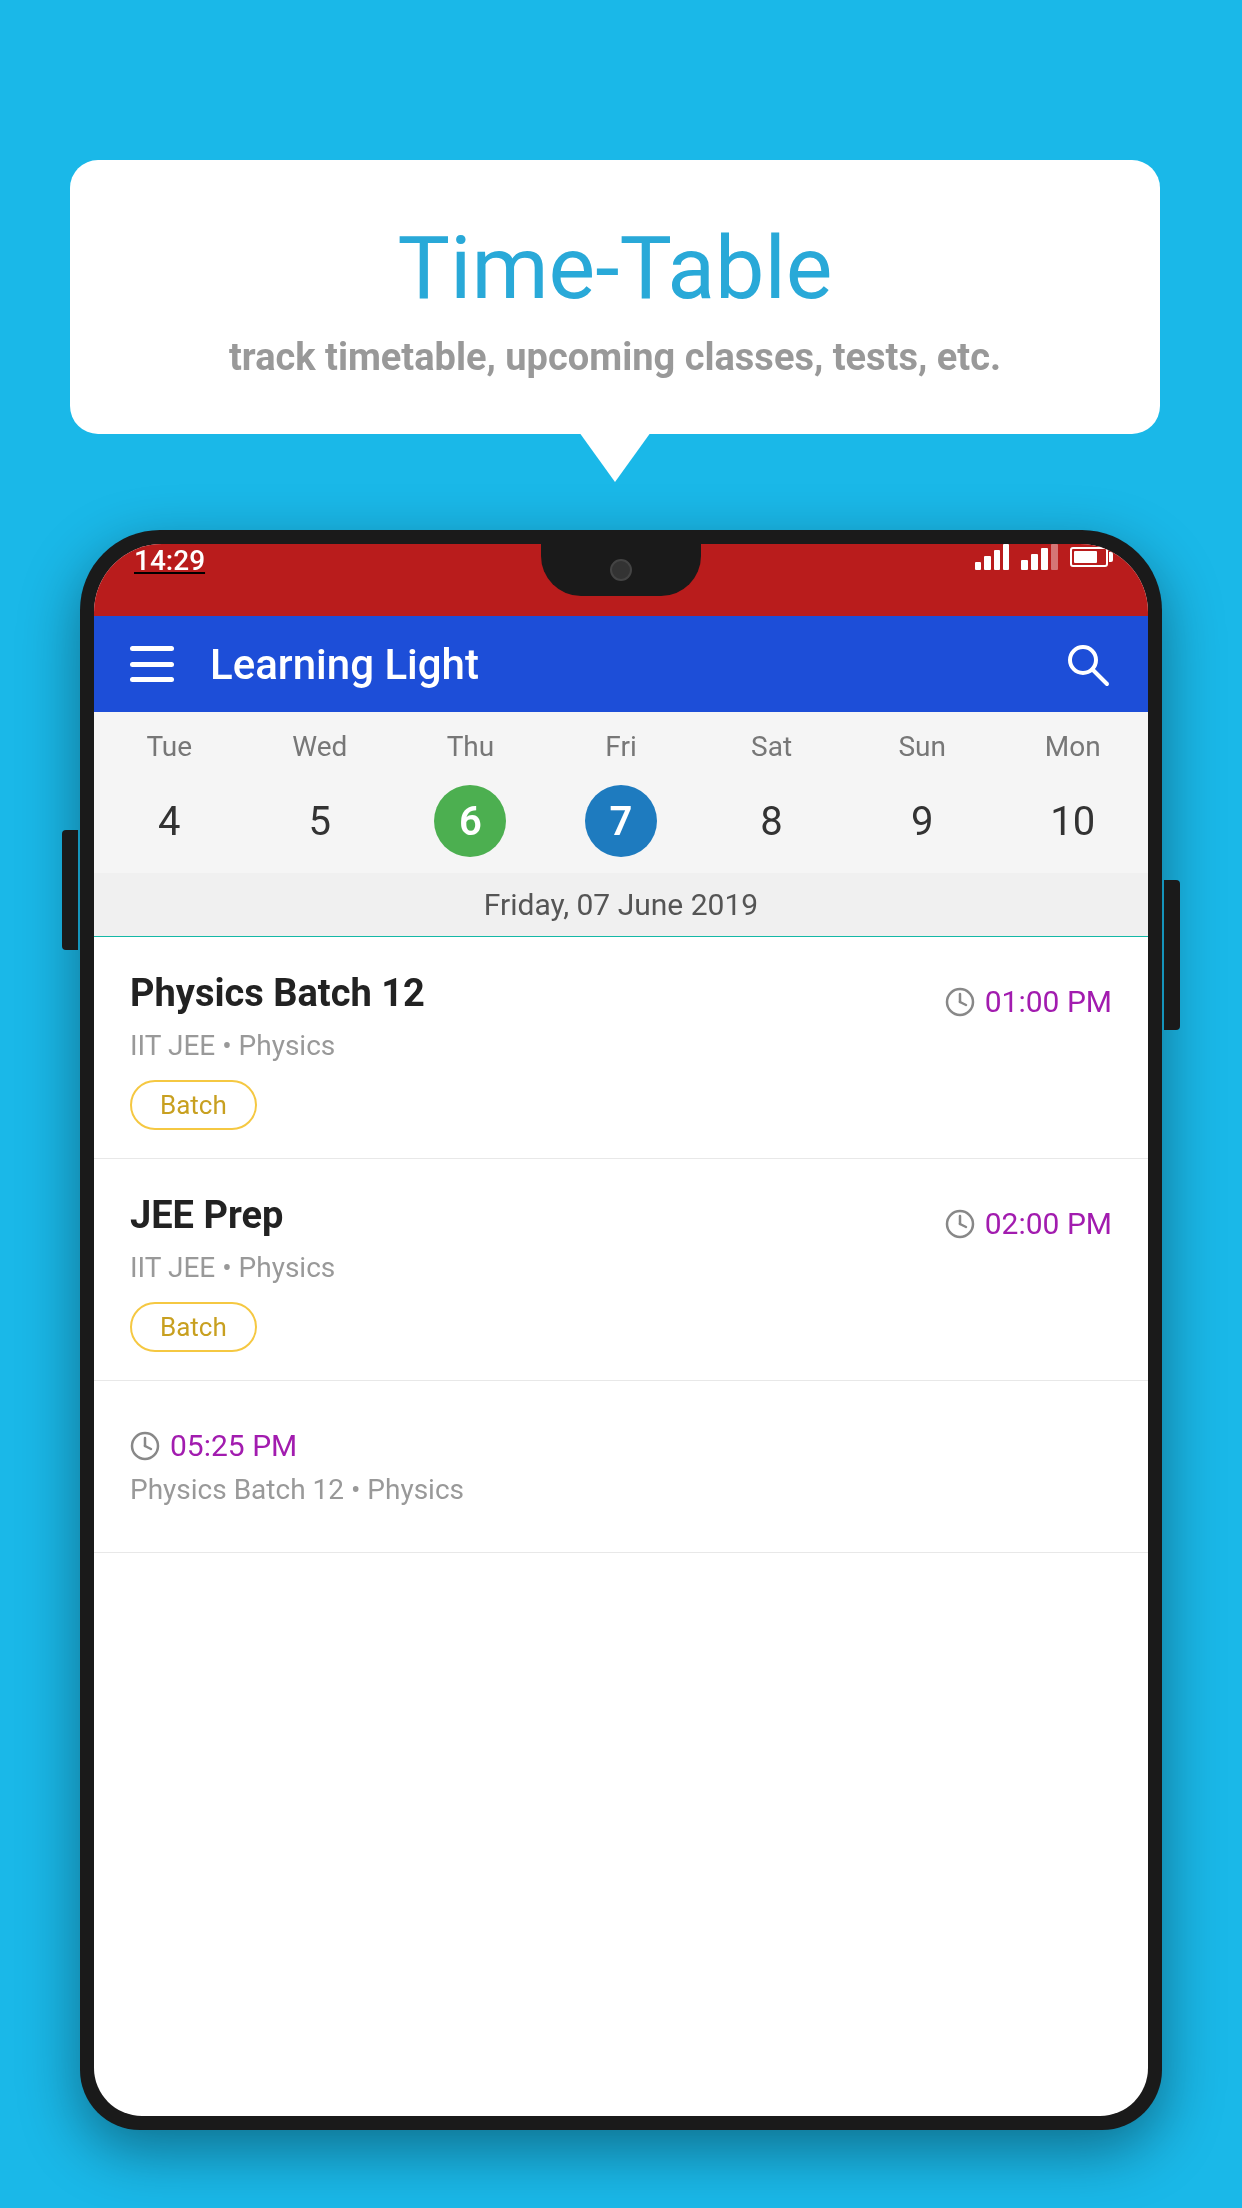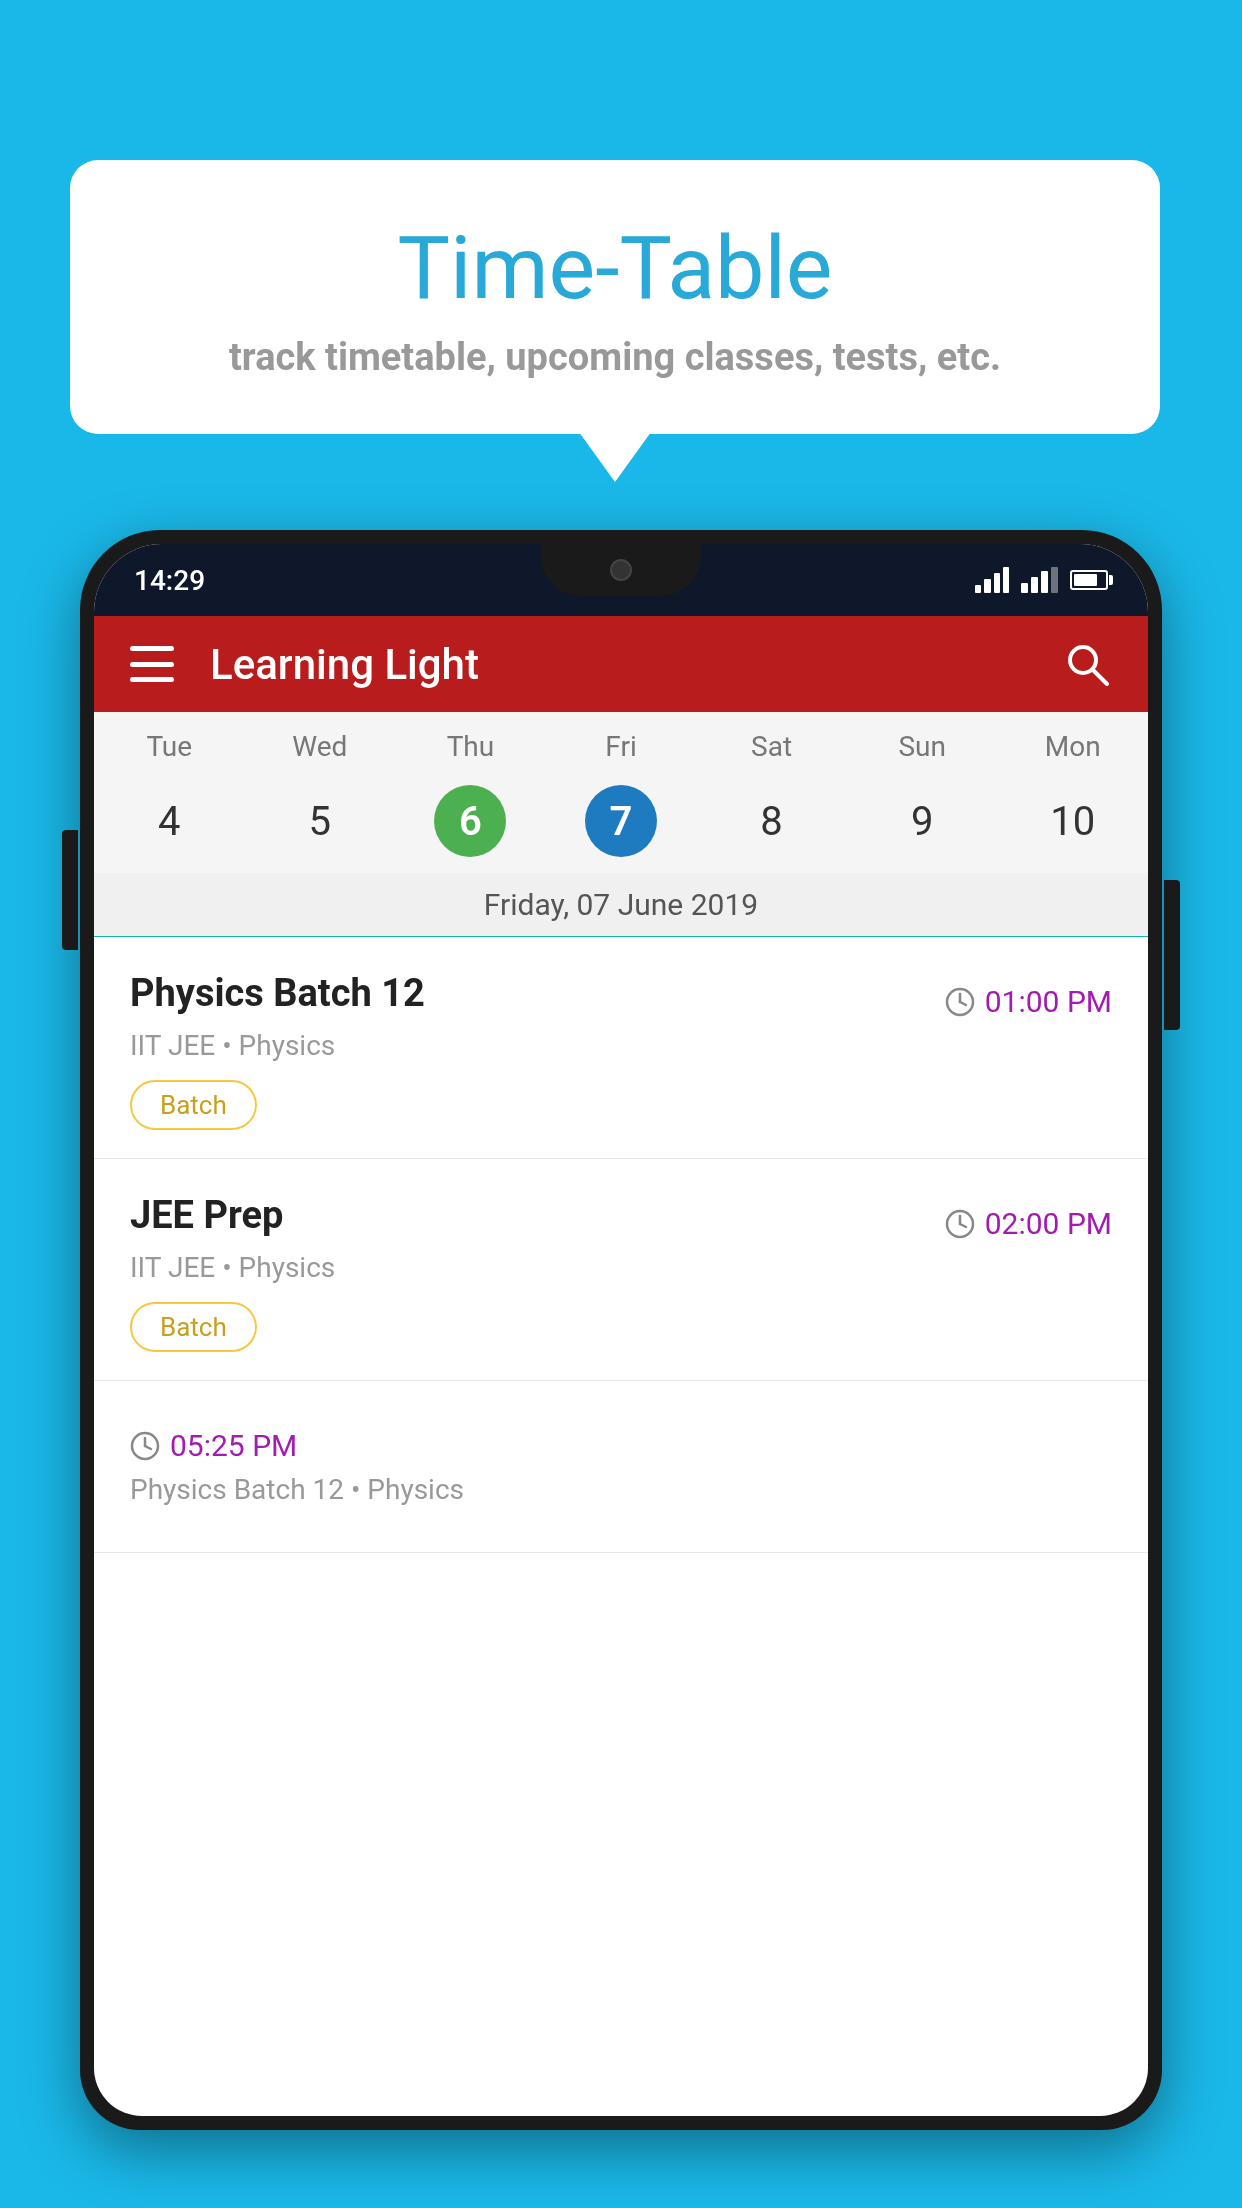--- a/index.html
+++ b/index.html
@@ -106,26 +106,27 @@
     .phone-inner {
       background: white;
       border-radius: 68px 68px 48px 48px;
       overflow: hidden;
       height: 100%;
       position: relative;
     }
 
     
     .status-bar {
-      background: #0f172a;
+      background: #b91c1c;
       height: 72px;
       display: flex;
-      align-items: center;
+      align-items: flex-start;
       padding: 0 40px;
       position: relative;
+      text-decoration: underline;
     }
 
     .status-time {
       color: white;
       font-size: 28px;
       font-weight: 500;
     }
 
     .notch {
       position: absolute;
@@ -209,21 +210,21 @@
 
     .battery-fill {
       background: white;
       height: 100%;
       width: 75%;
       border-radius: 1px;
     }
 
     
     .app-bar {
-      background: #b91c1c;
+      background: #1d4ed8;
       height: 96px;
       display: flex;
       align-items: center;
       padding: 0 36px;
     }
 
     .menu-icon {
       width: 44px;
       height: 36px;
       display: flex;

